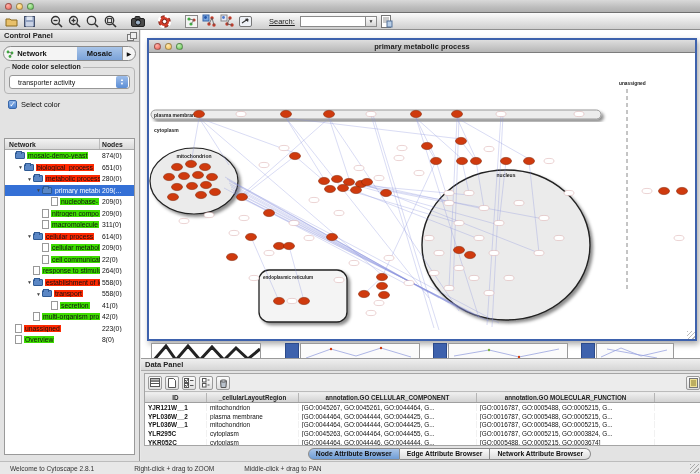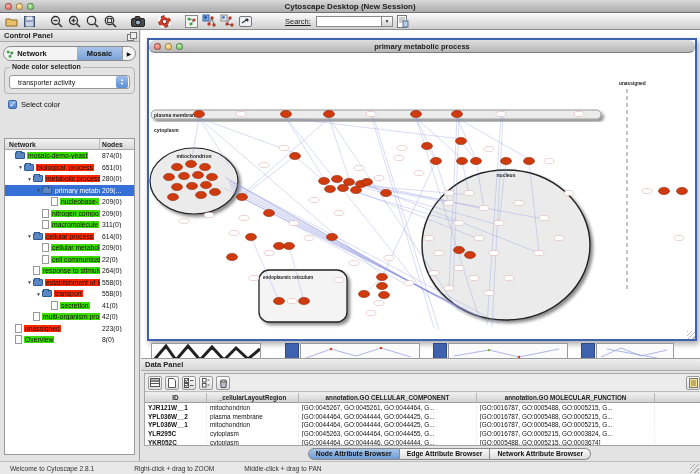--- a/index.html
+++ b/index.html
@@ -17,21 +17,21 @@
   .light.green{background:radial-gradient(circle at 35% 30%,#c6f0b6,#62c554);}
   #titlebar .title { position:absolute; left:0; right:0; text-align:center;
     font-size:8px; font-weight:700; color:#1d1d1d; }
 
   
   #toolbar { position:absolute; left:0; top:13px; width:700px; height:17px;
     background:linear-gradient(#fbfbfb,#dcdcdc 70%,#cfcfcf);
     border-bottom:1px solid #8e8e8e; display:flex; align-items:center; gap:3px; padding:0 4px; }
   .tbtn { width:15px; height:14px; display:flex; align-items:center; justify-content:center; }
   .tsep { width:6px; }
-  #search-label { font-size:7.5px; color:#222; margin-left:20px;text-decoration:underline; }
+  #search-label { font-size:7.5px; color:#222; margin-left:4px;text-decoration:underline; }
   #search-combo { display:flex; align-items:center; margin-left:2px; }
   #search-input { width:66px; height:11px; border:1px solid #8a8a8a; background:#fff; font-size:7px; }
   #search-arrow { width:11px; height:11px; border:1px solid #8a8a8a; border-left:none;
     background:linear-gradient(#fdfdfd,#d5d5d5); font-size:5px; display:flex;
     align-items:center; justify-content:center; color:#333; }
 
   
   #control-panel { position:absolute; left:0; top:30px; width:140px; height:431px;
     background:#e3e3e3; border-right:1px solid #9a9a9a; }
   #desktop { position:absolute; left:141px; top:30px; width:559px; height:431px; background:#fff; }
@@ -85,21 +85,21 @@
   .trow.sel .lab { background:transparent; }
   .folder-ic { width:10px; height:7px; background:#5b87c5; border:1px solid #2f5a94; border-radius:1px; position:relative; }
   .folder-ic:before { content:""; position:absolute; left:0; top:-2px; width:4px; height:2px;
     background:#5b87c5; border:1px solid #2f5a94; border-bottom:none; }
   .page-ic { width:7px; height:9px; background:#fff; border:1px solid #999; }
 
   
   #net-window { position:absolute; left:6px; top:8px; width:550px; height:303px;
     border:2px solid #3e62ad; background:#fff; box-shadow:2px 3px 6px rgba(0,0,0,.35); }
   #net-title { height:13px; background:linear-gradient(#dedede,#b6b6b6);
-    border-bottom:1px solid #7c7c7c; display:flex; align-items:center; position:relative;border-radius:6px; }
+    border-bottom:1px solid #7c7c7c; display:flex; align-items:center; position:relative; }
   #net-title .title { position:absolute; left:0; right:0; text-align:center; font-size:7.5px; font-weight:700; color:#1d1d1d; }
   #net-canvas { position:relative; width:546px; height:286px; background:#fff; overflow:hidden; }
   #net-canvas svg { position:absolute; left:0; top:0; }
   #net-grip { position:absolute; right:0; bottom:0; width:8px; height:8px;
     background:repeating-linear-gradient(135deg,#bbb 0 1px,transparent 1px 3px); }
 
   
   #bg-windows { position:absolute; left:4px; top:313px; width:520px; height:20px; }
   .bg-frag { position:absolute; top:0; height:18px; background:#f2f2f2; border:1px solid #9a9a9a; overflow:hidden; }
   .bg-cap { position:absolute; top:0; height:18px; width:14px; background:#3e62ad; border:1px solid #2c4a8a; }
@@ -148,21 +148,20 @@
 </style>
 </head>
 <body>
 
 <div id="titlebar">
   <div class="lights">
     <div class="light red"></div>
     <div class="light yellow"></div>
     <div class="light green"></div>
   </div>
-  <div class="title">Cytoscape Desktop (New Session)</div>
 </div>
 
 <div id="toolbar">
   <div class="tbtn">
     <svg width="13" height="11">
         <path d="M1 3 h4 l1 1 h6 v6 h-11 z" fill="#e8c06a" stroke="#8a6a20" stroke-width="1"></path>
       </svg>
   </div>
   <div class="tbtn">
     <svg width="11" height="11">

